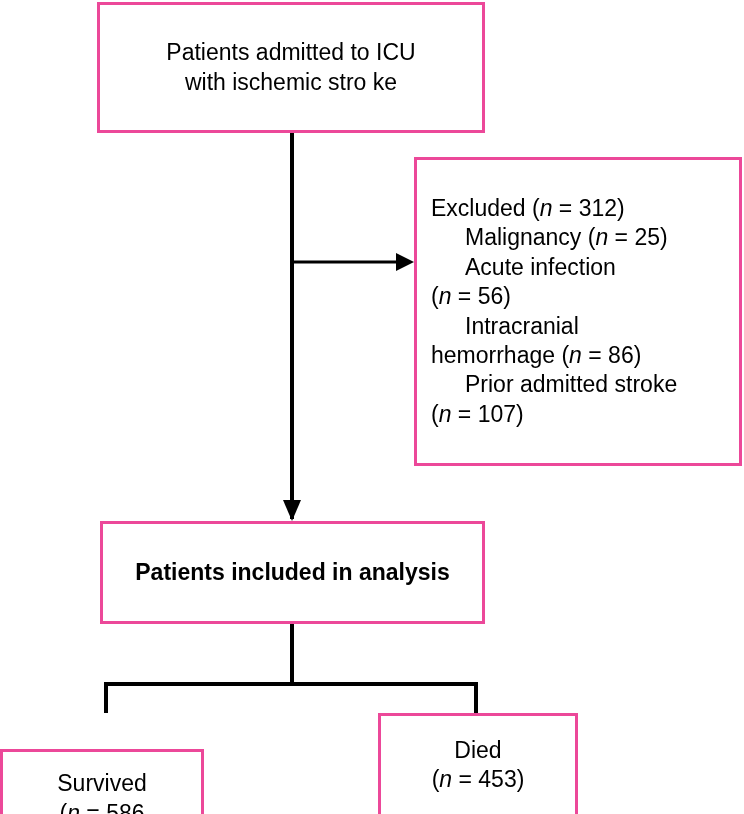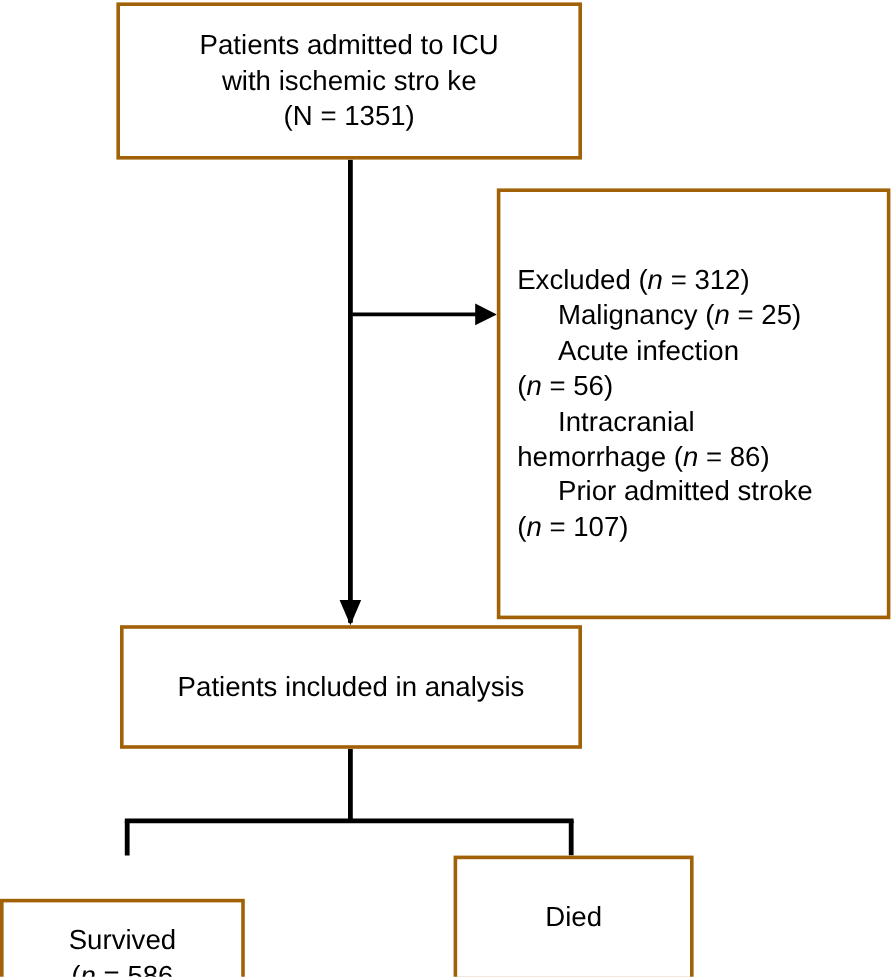--- a/index.html
+++ b/index.html
@@ -17,21 +17,21 @@
   }
   #flow-root {
     position: absolute;
     left: 0; top: 0;
     width: 744px;
     height: 814px;
   }
   .node {
     position: absolute;
     box-sizing: border-box;
-    border: 3px solid #a16207;
+    border: 3px solid #ec4899;
     background: #ffffff;
     display: flex;
     flex-direction: column;
     justify-content: center;
     align-items: center;
     text-align: center;
     font-size: 23px;
     line-height: 1.28;
     z-index: 2;
   }
@@ -76,40 +76,40 @@
     <line x1="104" y1="684" x2="478" y2="684" stroke="#000000" stroke-width="4"></line>
 
     <line x1="106" y1="684" x2="106" y2="713" stroke="#000000" stroke-width="4"></line>
 
     <line x1="476" y1="684" x2="476" y2="713" stroke="#000000" stroke-width="4"></line>
   </svg>
 
   <div class="node" style="left:97px; top:2px; width:388px; height:131px;">
     <div class="line">Patients admitted to ICU</div>
     <div class="line">with ischemic stro ke</div>
-    <div class="line">(N = 1351)</div>
   </div>
 
-  <div class="node left-align" style="left:414px; top:157px; width:328px; height:359px;">
+  <div class="node left-align" style="left:414px; top:157px; width:328px; height:309px;">
     <div class="line">Excluded (<em>n</em> = 312)</div>
     <div class="line indent-1">Malignancy (<em>n</em> = 25)</div>
     <div class="line indent-1">Acute infection</div>
     <div class="line">(<em>n</em> = 56)</div>
     <div class="line indent-1">Intracranial</div>
     <div class="line">hemorrhage (<em>n</em> = 86)</div>
     <div class="line indent-1">Prior admitted stroke</div>
     <div class="line">(<em>n</em> = 107)</div>
   </div>
 
-  <div class="node" style="left:100px; top:521px; width:385px; height:103px;">
+  <div class="node" style="left:100px; top:521px; width:385px; height:103px;font-weight:bold;">
     <div class="line">Patients included in analysis</div>
   </div>
 
   <div class="node" style="left:0px; top:713px; width:204px; height:99px;margin-top:36px;">
     <div class="line">Survived</div>
     <div class="line">(<em>n</em> = 586</div>
   </div>
 
   <div class="node" style="left:378px; top:713px; width:200px; height:104px;">
     <div class="line">Died</div>
+    <div class="line">(<em>n</em> = 453)</div>
   </div>
 
 </div>
 
 </body></html>

